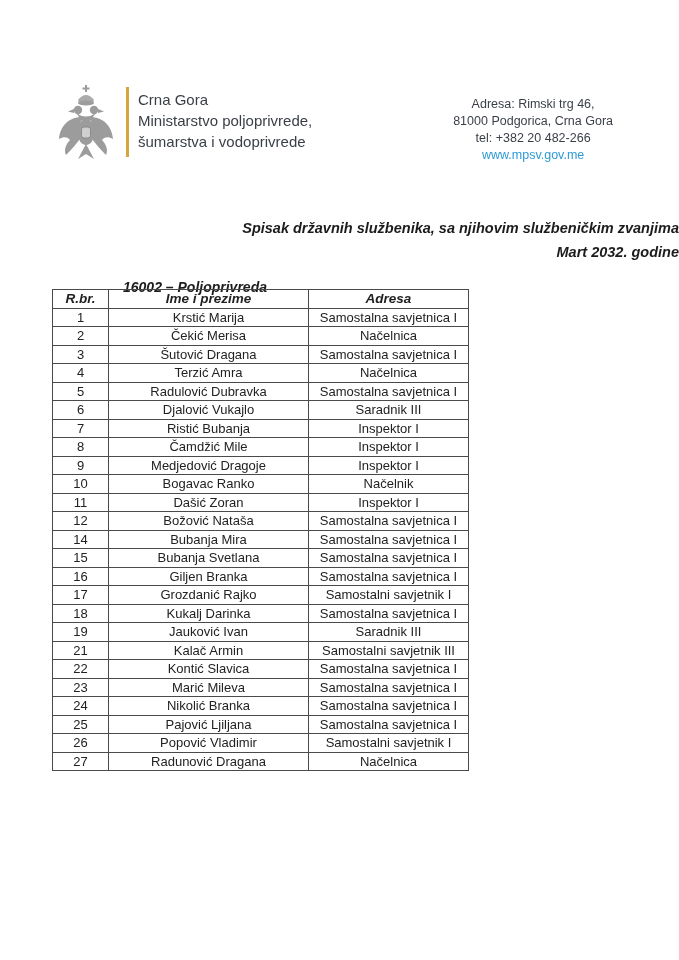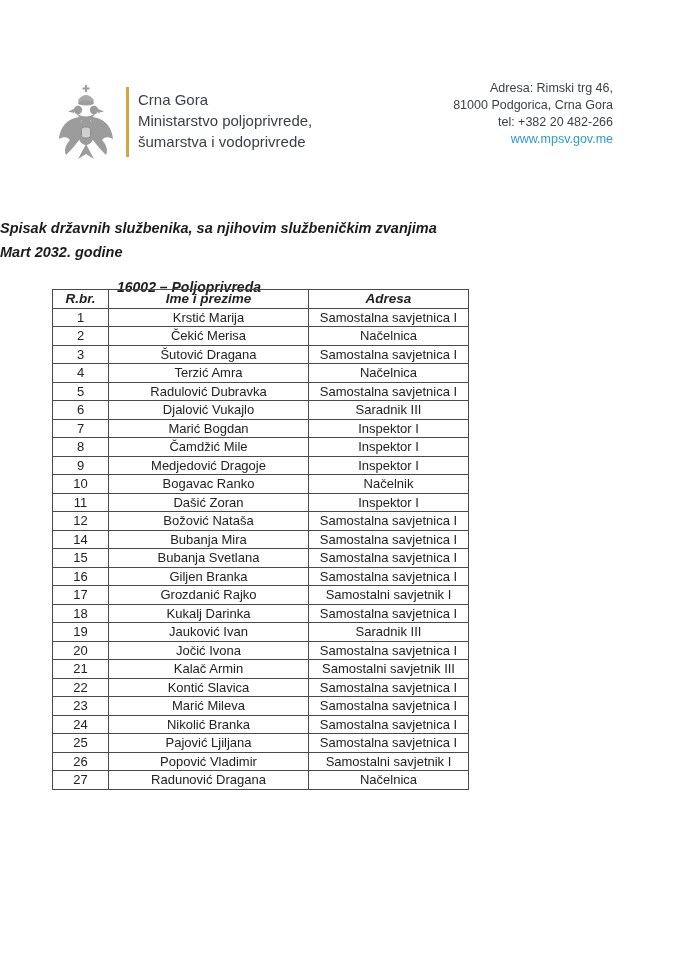--- a/index.html
+++ b/index.html
@@ -32,50 +32,50 @@
     left: 138px;
     top: 89px;
     color: #3a3f47;
     font-size: 15px;
     line-height: 21px;
     white-space: nowrap;
   }
   .address-block {
     position: absolute;
     right: 66px;
-    top: 80px;
-    text-align: right;
+    top: 96px;
+    text-align: center;
     font-size: 12.5px;
     line-height: 17px;
     color: #3a3f47;
     white-space: nowrap;
   }
   .site-link {
     display: block;
     color: #2e9ad6;
     text-decoration: none;
     cursor: pointer;
   }
   
   .doc-title {
     position: absolute;
     left: 0;
     top: 216px;
     width: 679px;
-    text-align: left;
+    text-align: right;
     font-weight: 700;
     font-style: italic;
     font-size: 14.5px;
     line-height: 24px;
     color: #1c1c1c;
   }
   
   .section-label {
     position: absolute;
-    left: 117px;
+    left: 123px;
     top: 279px;
     font-weight: 700;
     font-style: italic;
     font-size: 14px;
     color: #1c1c1c;
   }
   
   .staff-table {
     position: absolute;
     left: 52px;
@@ -198,21 +198,21 @@
           <td>Radulović Dubravka</td>
           <td>Samostalna savjetnica I</td>
         </tr>
         <tr>
           <td>6</td>
           <td>Djalović Vukajlo</td>
           <td>Saradnik III</td>
         </tr>
         <tr>
           <td>7</td>
-          <td>Marić Bogdan</td>
+          <td>Ristić Bubanja</td>
           <td>Inspektor I</td>
         </tr>
         <tr>
           <td>8</td>
           <td>Čamdžić Mile</td>
           <td>Inspektor I</td>
         </tr>
         <tr>
           <td>9</td>
           <td>Medjedović Dragoje</td>
@@ -257,25 +257,20 @@
           <td>18</td>
           <td>Kukalj Darinka</td>
           <td>Samostalna savjetnica I</td>
         </tr>
         <tr>
           <td>19</td>
           <td>Jauković Ivan</td>
           <td>Saradnik III</td>
         </tr>
         <tr>
-          <td>20</td>
-          <td>Jočić Ivona</td>
-          <td>Samostalna savjetnica I</td>
-        </tr>
-        <tr>
           <td>21</td>
           <td>Kalač Armin</td>
           <td>Samostalni savjetnik III</td>
         </tr>
         <tr>
           <td>22</td>
           <td>Kontić Slavica</td>
           <td>Samostalna savjetnica I</td>
         </tr>
         <tr>

